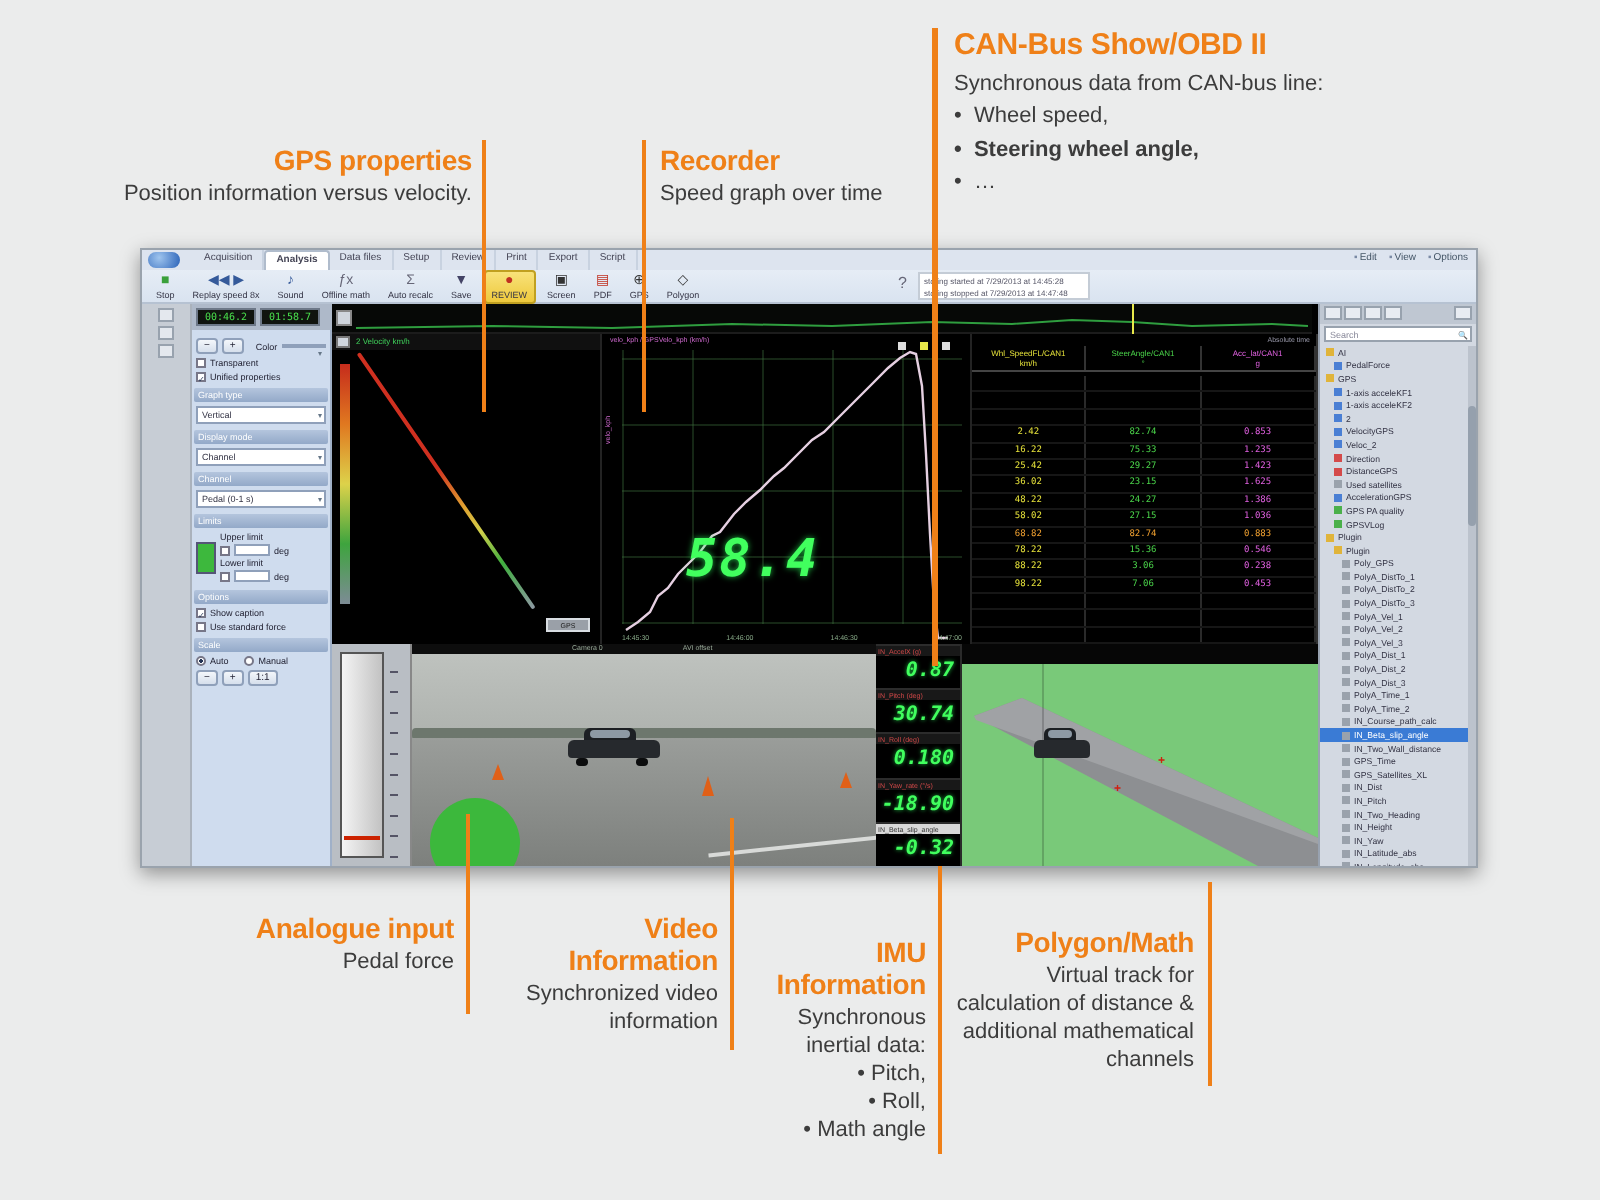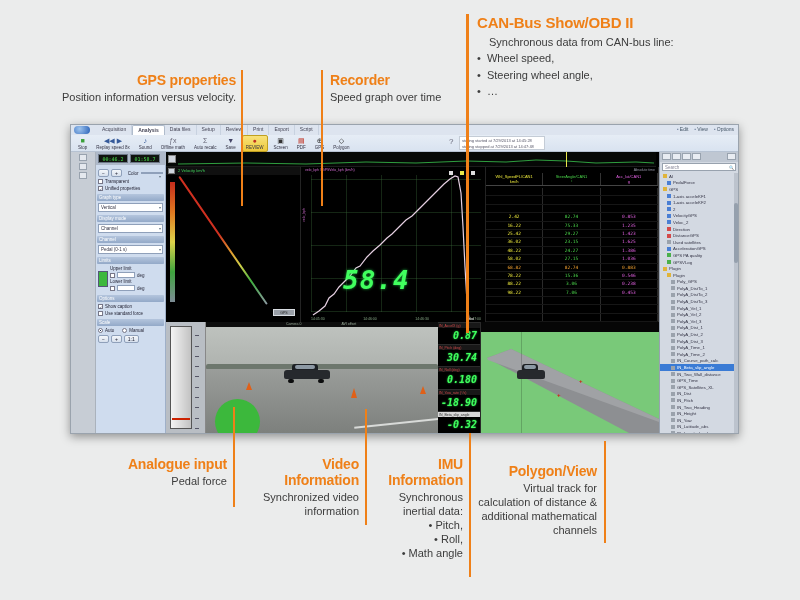--- a/index.html
+++ b/index.html
@@ -153,54 +153,54 @@
 <div class="vline" style="left:241px;top:70px;height:136px;"></div>
 
 <div class="ann" style="left:330px;top:72px;width:150px;">
   <div class="hd">Recorder</div>
   <div class="bd">Speed graph over time</div>
 </div>
 <div class="vline" style="left:321px;top:70px;height:136px;"></div>
 
 <div class="ann" style="left:477px;top:15px;width:250px;">
   <div class="hd" style="font-size:15px;">CAN-Bus Show/OBD II</div>
-  <div class="bd" style="margin-top:4px;margin-left:12px;">Synchronous data from CAN-bus line:</div>
+  <div class="bd" style="margin-top:4px;">Synchronous data from CAN-bus line:</div>
   <div class="bd" style="line-height:16.5px;margin-top:1px;">•&nbsp;&nbsp;<span>Wheel speed,</span></div>
-  <div class="bd" style="line-height:16.5px;margin-top:0;">•&nbsp;&nbsp;<span>Steering wheel angle,</span></div>
+  <div class="bd" style="line-height:16.5px;margin-top:0;font-weight:bold;">•&nbsp;&nbsp;<span>Steering wheel angle,</span></div>
   <div class="bd" style="line-height:16.5px;margin-top:0;">•&nbsp;&nbsp;<span>…</span></div>
 </div>
 <div class="vline" style="left:466px;top:14px;height:319px;width:2.5px;"></div>
 
 <div class="ann right" style="right:573px;top:456px;width:160px;">
   <div class="hd">Analogue input</div>
   <div class="bd">Pedal force</div>
 </div>
 <div class="vline" style="left:233px;top:407px;height:100px;"></div>
 
 <div class="ann right" style="right:441px;top:456px;width:130px;">
   <div class="hd">Video</div>
   <div class="hd">Information</div>
   <div class="bd">Synchronized video</div>
   <div class="bd" style="margin-top:0;">information</div>
 </div>
 <div class="vline" style="left:365px;top:409px;height:116px;"></div>
 
-<div class="ann right" style="right:337px;top:456px;width:120px;">
+<div class="ann right" style="right:337px;top:468px;width:120px;">
   <div class="hd">IMU</div>
   <div class="hd">Information</div>
   <div class="bd">Synchronous</div>
   <div class="bd" style="margin-top:0;">inertial data:</div>
   <div class="bd" style="margin-top:0;">• <span>Pitch,</span></div>
   <div class="bd" style="margin-top:0;">• <span>Roll,</span></div>
   <div class="bd" style="margin-top:0;">• <span>Math angle</span></div>
 </div>
 <div class="vline" style="left:469px;top:433px;height:144px;"></div>
 
 <div class="ann right" style="right:203px;top:463px;width:170px;">
-  <div class="hd">Polygon/View</div>
+  <div class="hd">Polygon/Math</div>
   <div class="bd">Virtual track for</div>
   <div class="bd" style="margin-top:0;">calculation of distance &amp;</div>
   <div class="bd" style="margin-top:0;">additional mathematical</div>
   <div class="bd" style="margin-top:0;">channels</div>
 </div>
 <div class="vline" style="left:604px;top:441px;height:102px;"></div>
 
 <div id="shot">
 
   <div id="ribbon">

